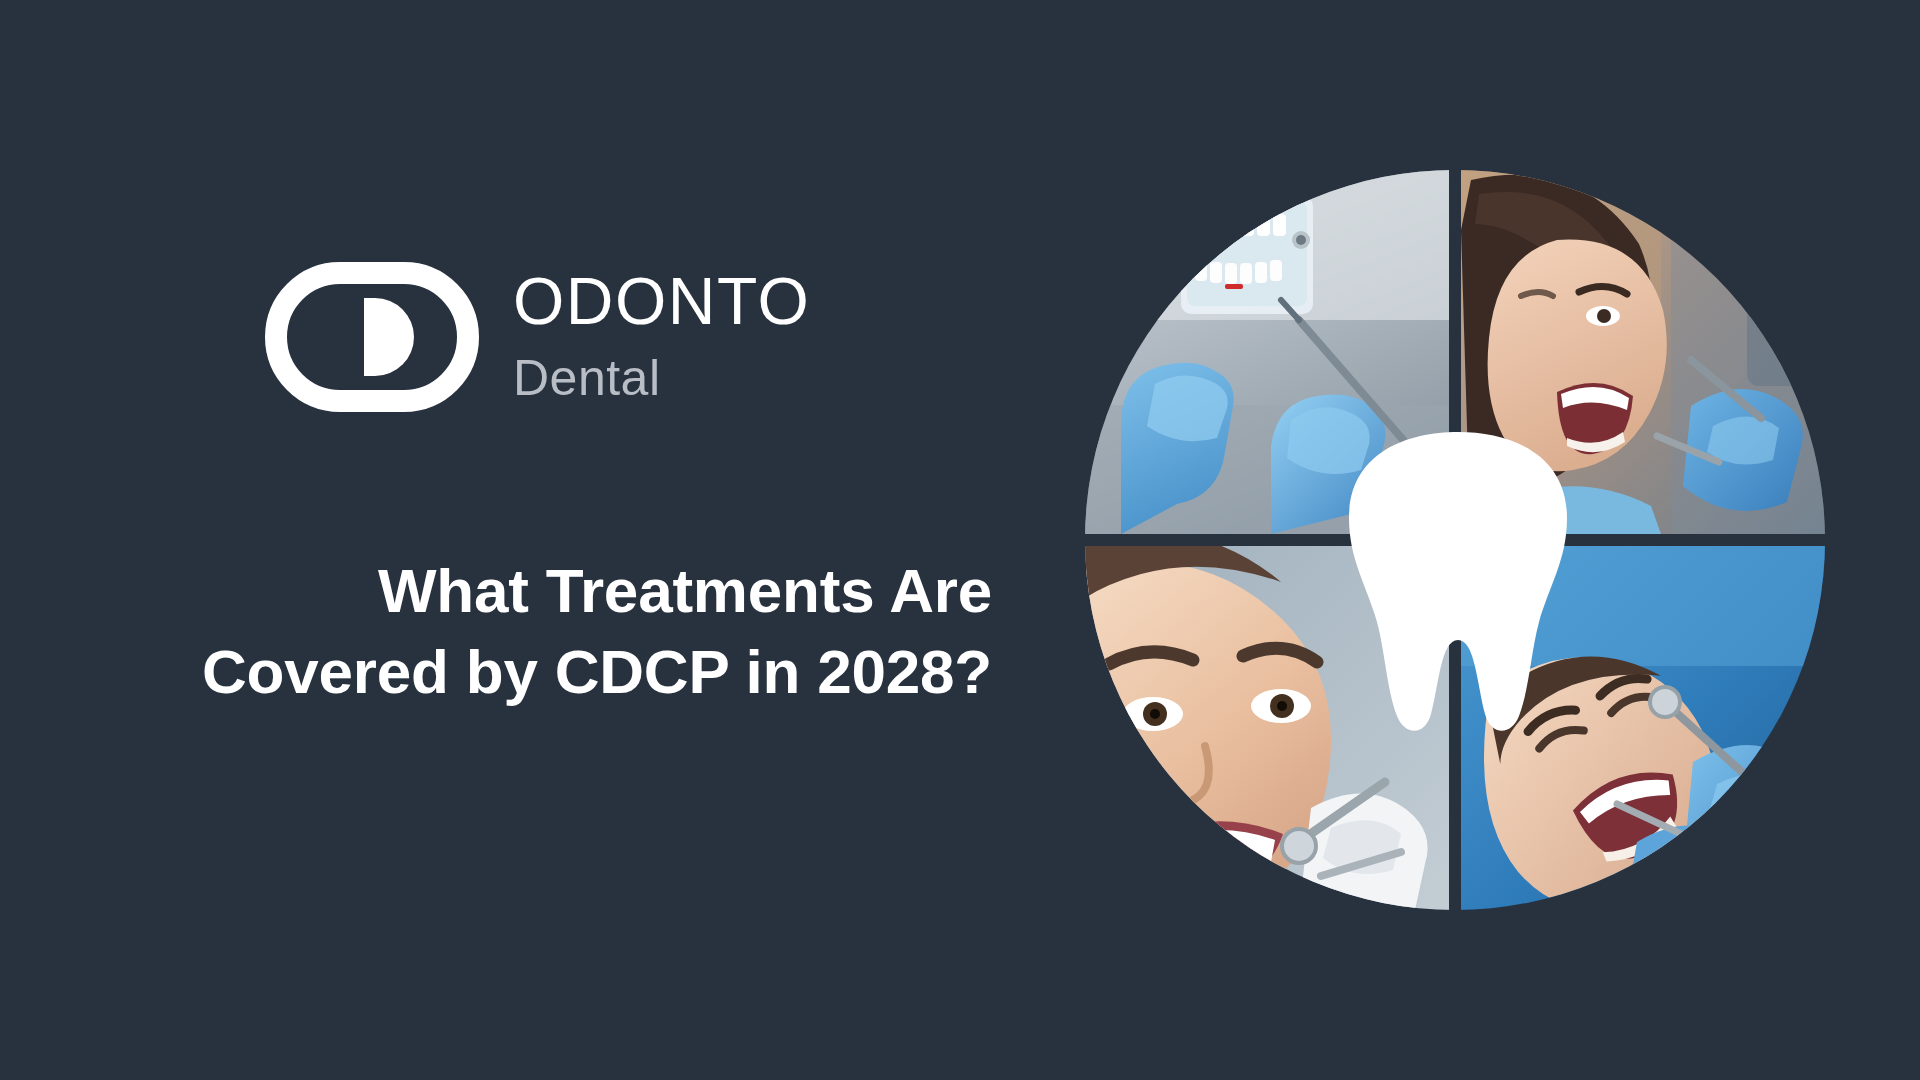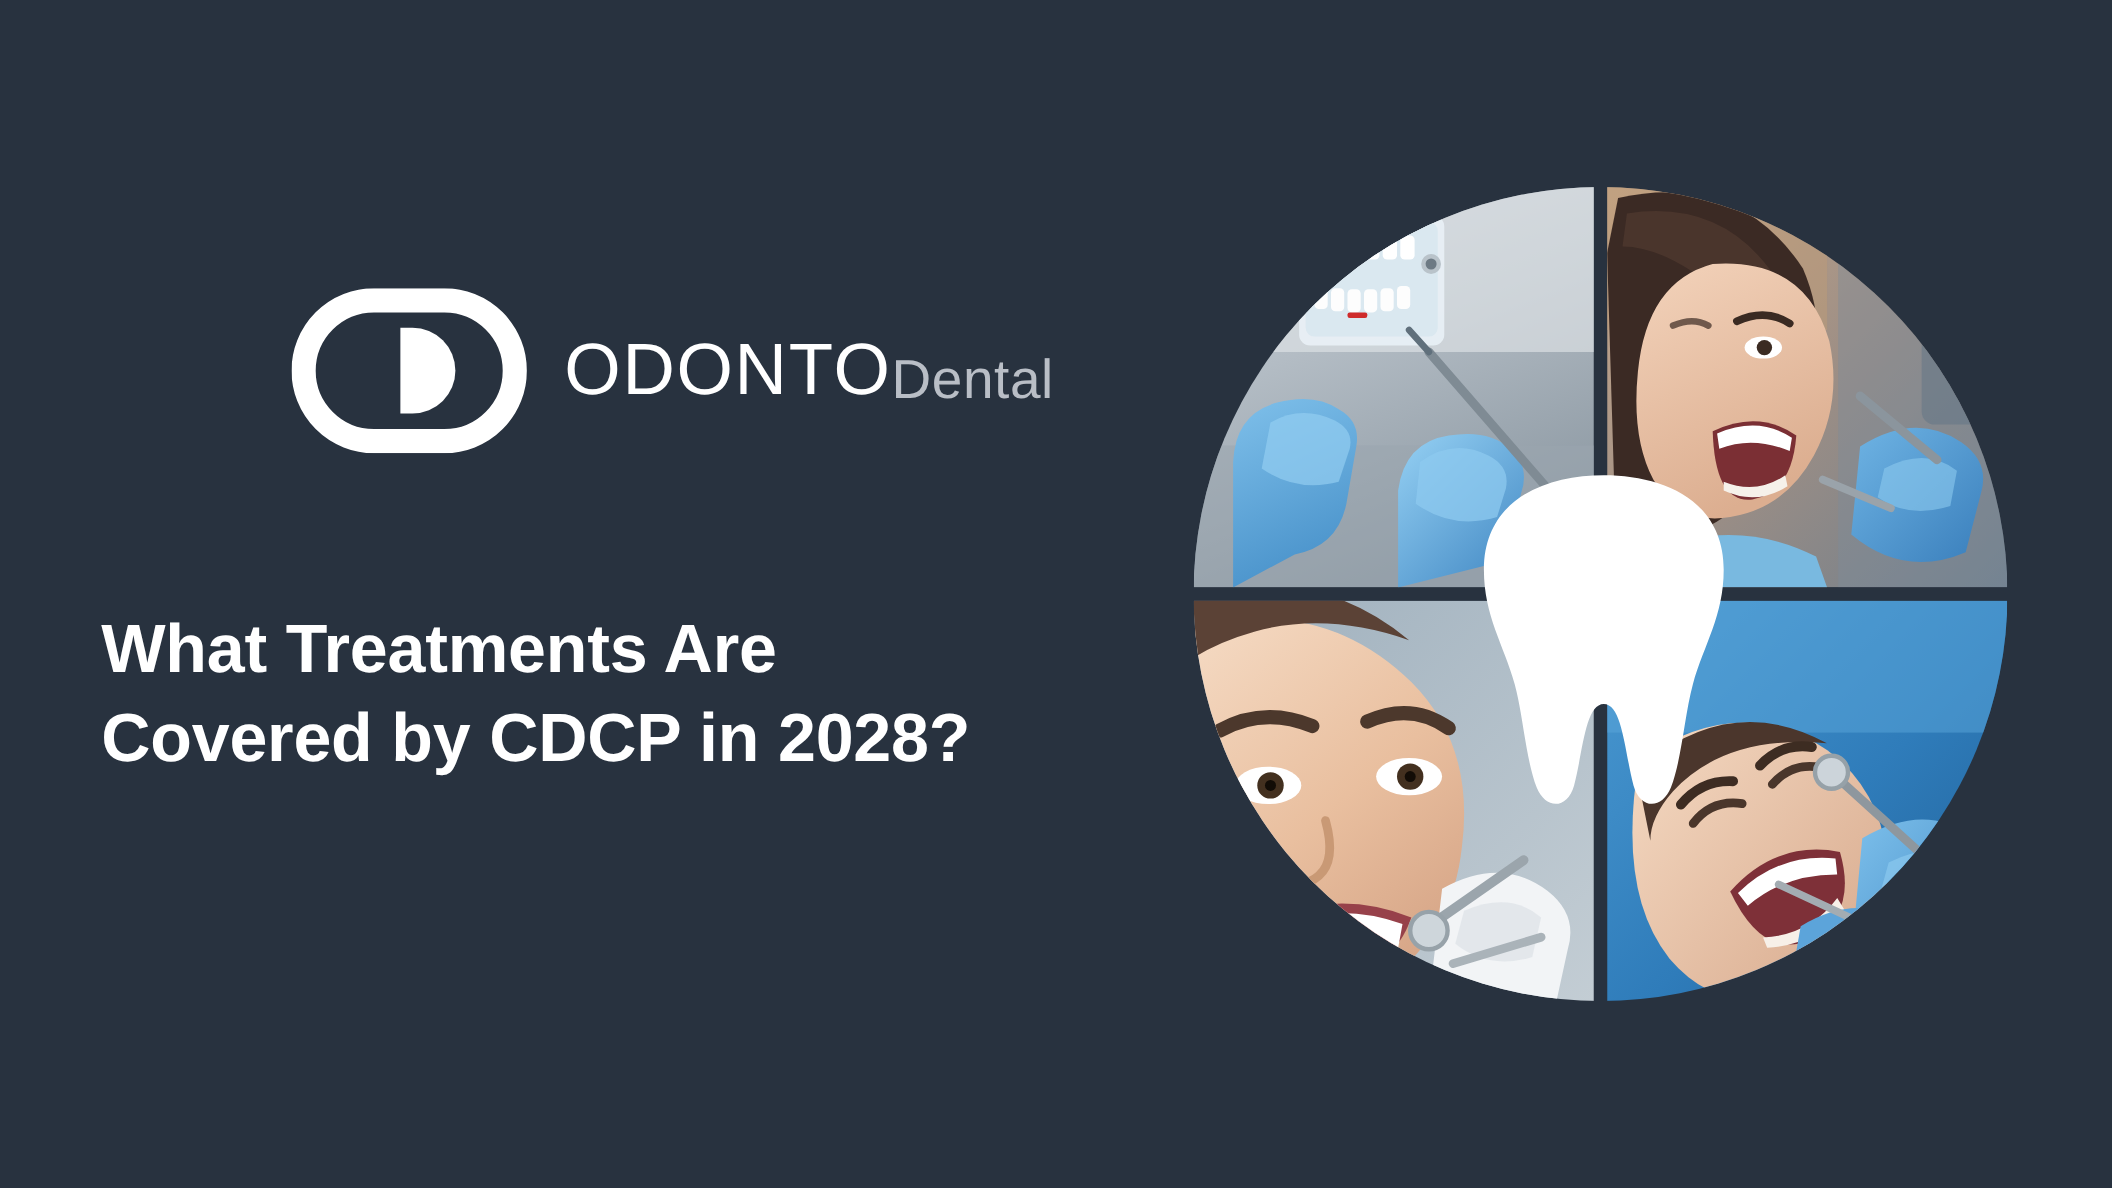--- a/index.html
+++ b/index.html
@@ -40,21 +40,21 @@
     gap: 34px;
   }
   .brand-mark {
     width: 214px;
     height: 150px;
     flex: none;
     display: block;
   }
   .brand-words {
     display: flex;
-    flex-direction: row;
+    flex-direction: column;
     line-height: 1;
     padding-top: 4px;
   }
   .brand-name {
     font-size: 66px;
     font-weight: 400;
     color: #ffffff;
     letter-spacing: 1.5px;
     line-height: 1.02;
   }
@@ -66,21 +66,21 @@
     line-height: 1.25;
     margin-top: 12px;
   }
 
   
   .headline {
     position: absolute;
     left: 92px;
     top: 508px;
     width: 900px;
-    text-align: left;
+    text-align: right;
     color: #ffffff;
     font-size: 62px;
     font-weight: 700;
     line-height: 1.32;
     letter-spacing: -0.2px;
   }
   .headline .ln { display: block; white-space: nowrap; }
 
   
   .collage {

